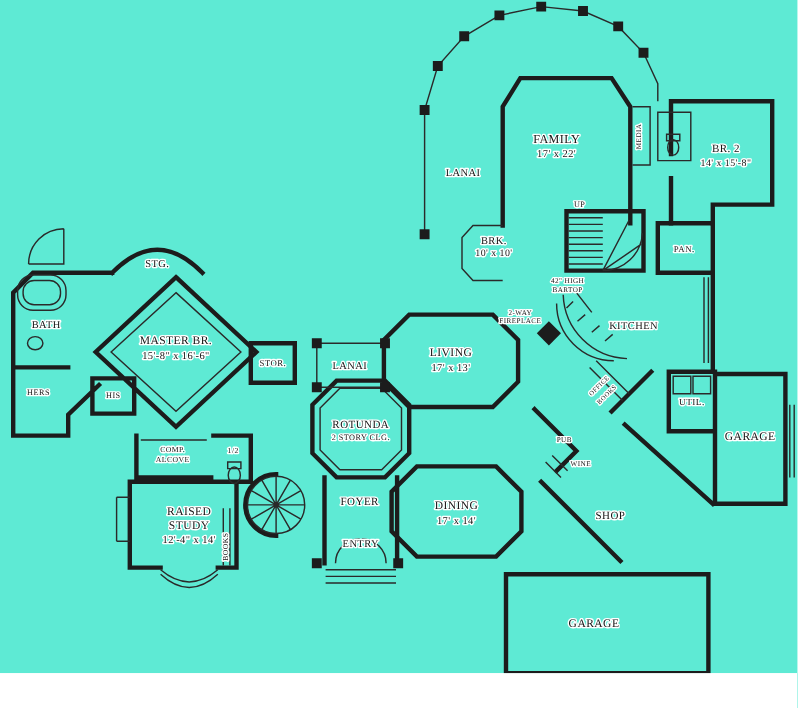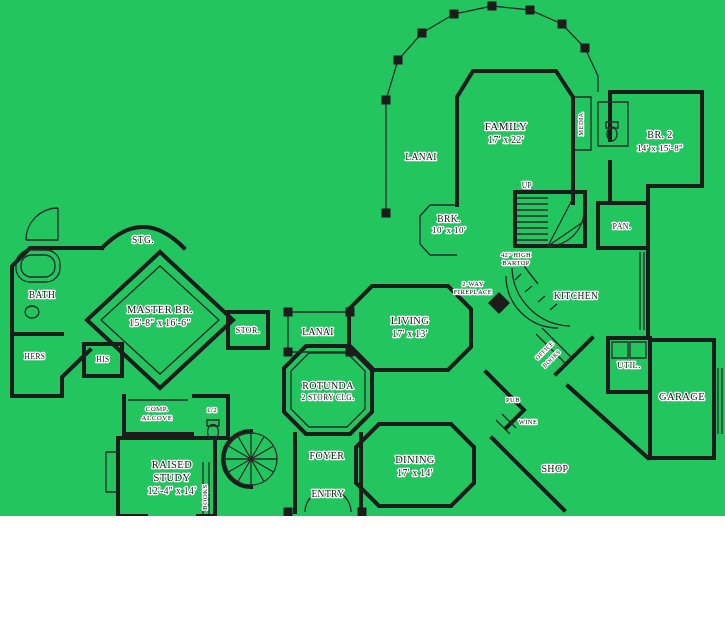--- a/index.html
+++ b/index.html
@@ -1,16 +1,16 @@
 <!DOCTYPE html>
 <html><head>
 <meta charset="utf-8">
 <style>
   html,body{margin:0;padding:0;background:#ffffff;}
-  .plan-wrap{position:relative;width:725px;height:516px;background:#22c55e;overflow:hidden;text-align:right;}
+  .plan-wrap{position:relative;width:725px;height:612px;background:#5eead4;overflow:hidden;text-align:right;}
   svg{position:absolute;left:0;top:0;}
   text{
     font-family:"Liberation Serif", serif;
     fill:#151515;
     paint-order:stroke;
     stroke:#ffffff;
     stroke-width:2.5px;
     stroke-linejoin:round;
     letter-spacing:.4px;
   }

